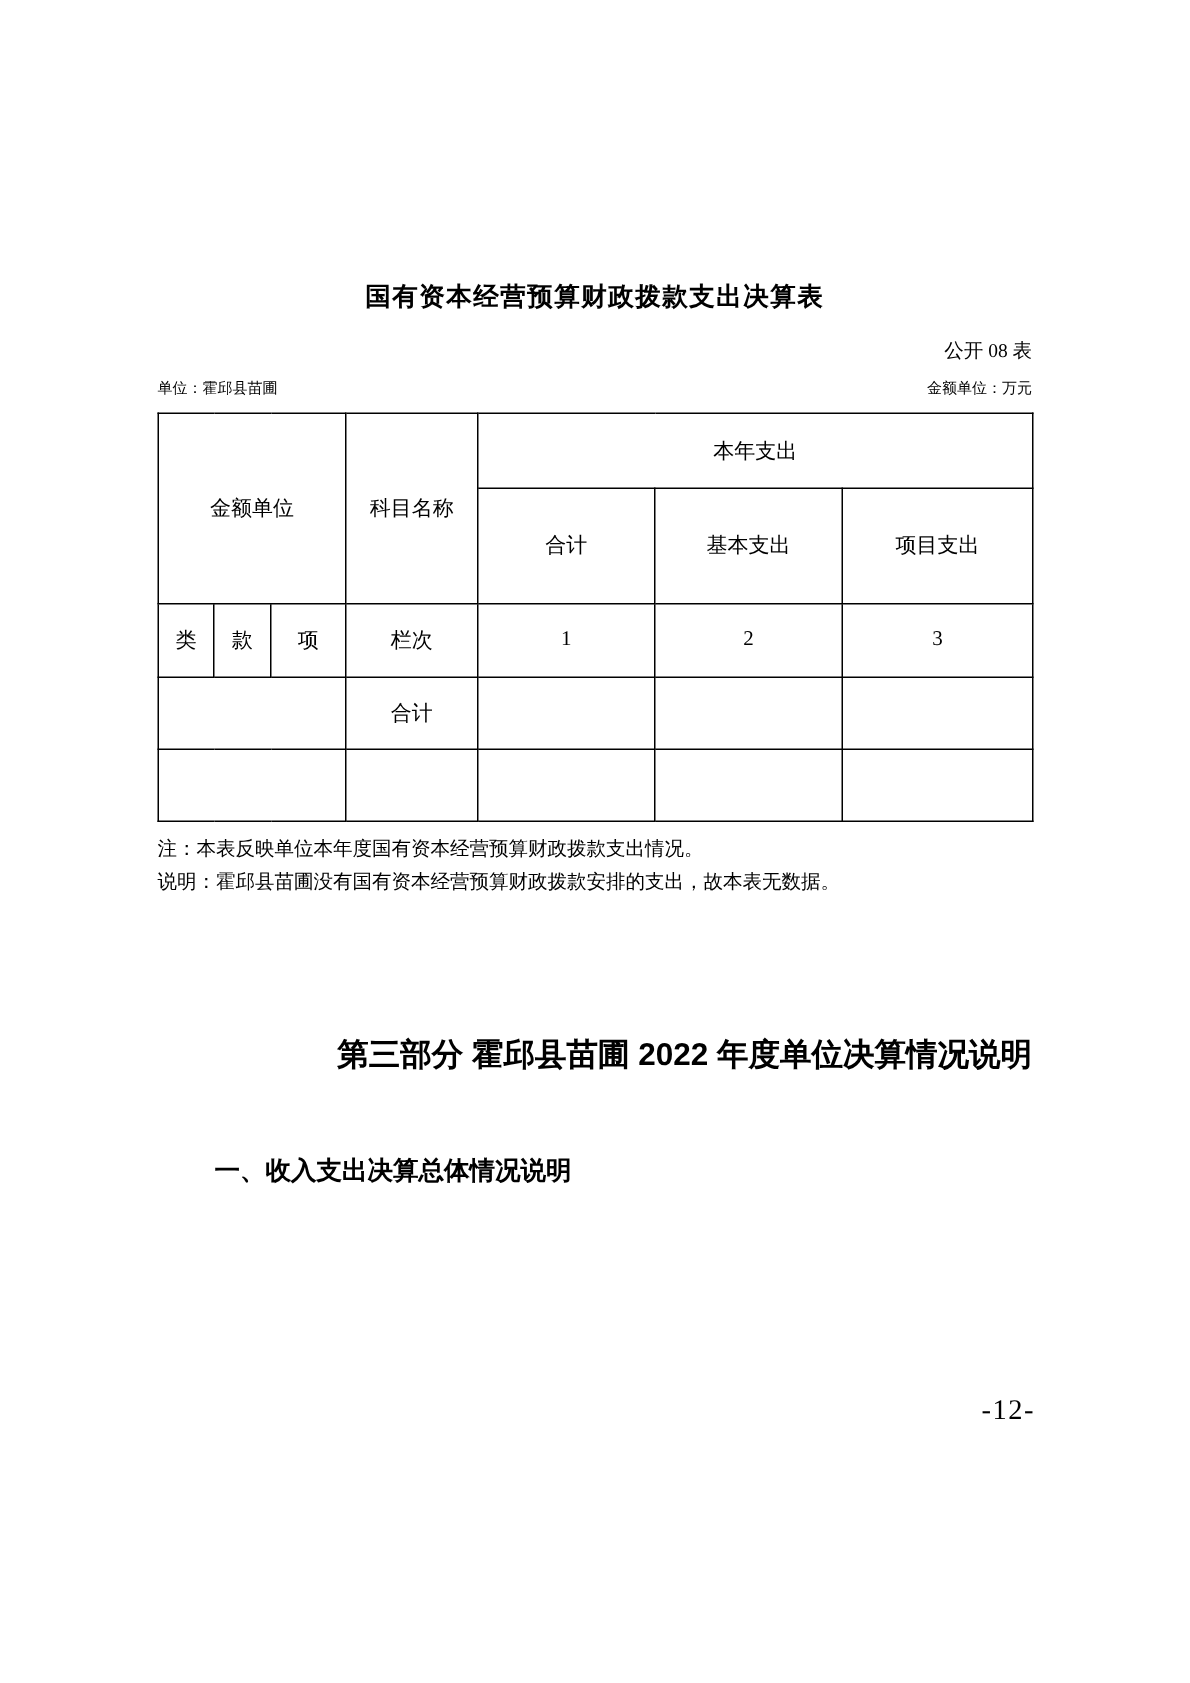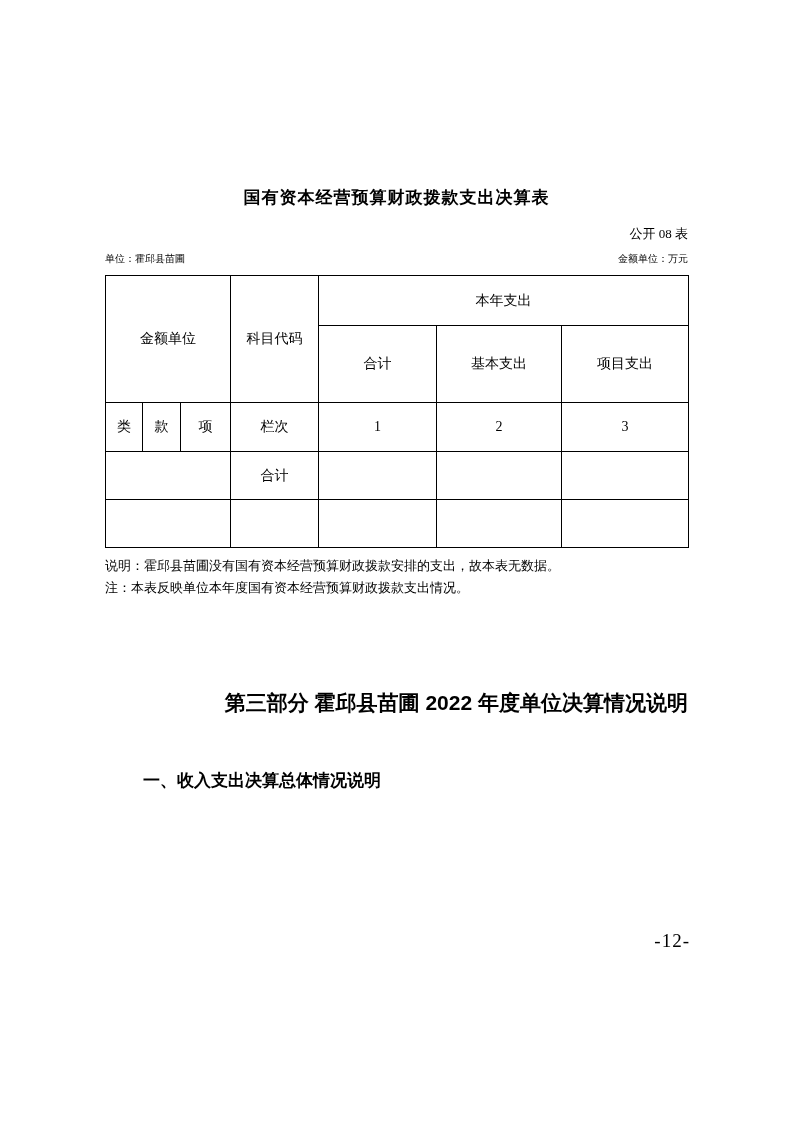--- a/index.html
+++ b/index.html
@@ -116,21 +116,21 @@
           <col style="width:38px">
           <col style="width:50px">
         <col style="width:88px">
         <col style="width:118px">
           <col style="width:125px">
           <col style="width:127px">
       </colgroup>
       <tbody>
           <tr class="row-h1">
         <td colspan="3" rowspan="2">金额单位</td>
-        <td rowspan="2">科目代码</td>
+        <td rowspan="2">科目名称</td>
         <td colspan="3">本年支出</td>
       </tr>
       <tr class="row-h2">
         <td>合计</td>
         <td>基本支出</td>
         <td>项目支出</td>
       </tr>
       <tr class="row-idx">
         <td>类</td>
         <td>款</td>
@@ -151,22 +151,22 @@
         <td colspan="3"></td>
         <td></td>
         <td></td>
         <td></td>
         <td></td>
       </tr>
     </tbody>
       </table>
 
     <div class="notes">
+      <div>注：本表反映单位本年度国有资本经营预算财政拨款支出情况。</div>
       <div>说明：霍邱县苗圃没有国有资本经营预算财政拨款安排的支出，故本表无数据。</div>
-      <div>注：本表反映单位本年度国有资本经营预算财政拨款支出情况。</div>
     </div>
 
     <div class="section-heading">第三部分 霍邱县苗圃 2022 年度单位决算情况说明</div>
 
     <div class="sub-heading">一、收入支出决算总体情况说明</div>
 
 
   </div>
 
   <div class="page-number">-12-</div>

